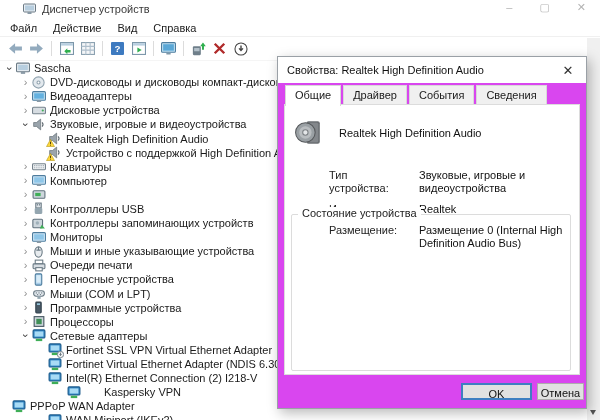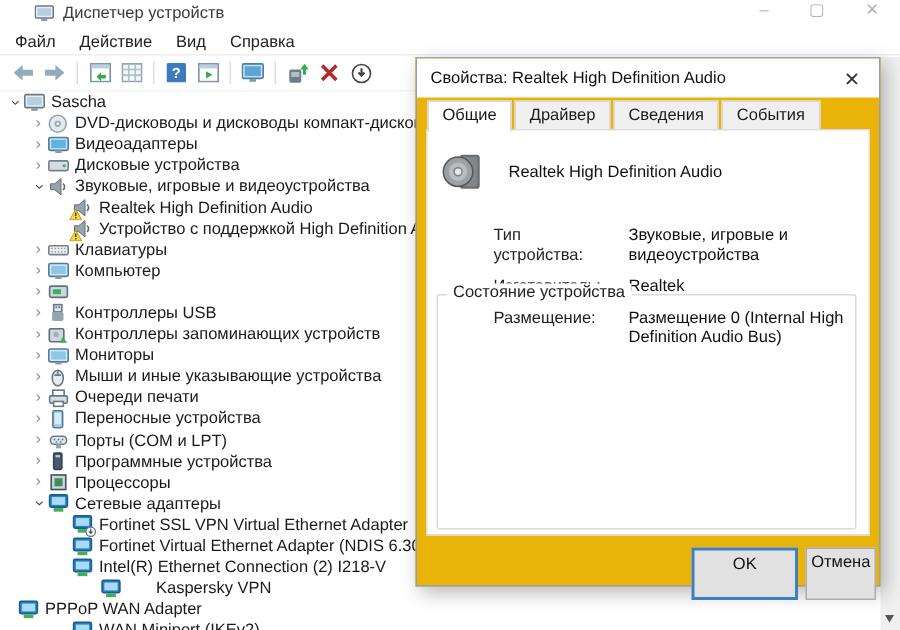--- a/index.html
+++ b/index.html
@@ -24,21 +24,21 @@
   .exp.expanded{transform:rotate(90deg);color:#404040}
   .t-ico{width:14px;min-width:14px;height:13px;margin:0 4px 0 1px;position:relative;display:inline-flex}
   .t-ico .ovl{position:absolute;left:-2px;bottom:-2px;display:inline-flex}
   .t-ico .ovl2{position:absolute;right:-2px;bottom:-2px;display:inline-flex}
   .t-label{color:#1a1a1a}
   
   .vscroll{position:absolute;right:0;top:38px;bottom:0;width:13px;background:#f0f0f0;z-index:1}
   .vs-down{position:absolute;bottom:5px;left:3px;width:0;height:0;
            border-left:3.5px solid transparent;border-right:3.5px solid transparent;border-top:5px solid #555}
   
-  .dialog{position:absolute;left:277px;top:38px;width:310px;height:353px;background:#eab308;
+  .dialog{position:absolute;left:277px;top:56px;width:310px;height:353px;background:#d946ef;
           border:1px solid #9aa0a6;box-shadow:3px 4px 12px rgba(0,0,0,.28);z-index:10;box-sizing:border-box}
   .dlg-title{height:26px;background:#fff;display:flex;align-items:center;padding-left:9px;color:#111}
   .dlg-close{position:absolute;top:0;right:0;width:36px;height:26px;display:flex;align-items:center;justify-content:center;
              color:#333;font-size:13px}
   .tabs{display:flex;padding-left:7px;position:relative;margin-top:2px}
   .tab{padding:3px 9px 3px;border:1px solid #d9d9d9;border-bottom:none;background:#f0f0f0;margin-right:2px;position:relative}
   .tab.active{background:#fff;z-index:3;padding-bottom:5px;margin-bottom:-2px}
   .panel{position:absolute;left:6px;right:6px;top:47px;height:271px;background:#fff;border:1px solid #dcdcdc;box-sizing:border-box}
   .dev-header{display:flex;align-items:center;gap:13px;margin:11px 0 0 8px}
   .dev-icon{width:33px;height:33px;display:inline-flex}
@@ -47,21 +47,21 @@
   .frow{display:grid;grid-template-columns:76px 1fr;column-gap:14px;margin-bottom:8px;line-height:13px}
   .flabel{color:#222}
   .fvalue{color:#111}
   .groupbox{position:absolute;left:6px;right:8px;top:109px;bottom:3px;border:1px solid #dcdcdc;border-radius:2px}
   .gb-label{position:absolute;top:-8px;left:6px;background:#fff;padding:0 4px;color:#222}
   .statusbox{position:absolute;left:6px;right:6px;top:8px;bottom:6px;background:#fff;border:1px solid #8a9095}
   .status-text{padding:2px 17px 2px 4px;line-height:14px;color:#111}
   .sb-scroll{position:absolute;top:1px;right:1px;bottom:1px;width:13px;background:#f3f3f3;border-left:1px solid #e3e3e3}
   .sb-up{width:0;height:0;margin:4px auto 0;
          border-left:3.5px solid transparent;border-right:3.5px solid transparent;border-bottom:5px solid #777}
-  .btn{position:absolute;top:326px;height:35px;background:#e1e1e1;border:1px solid #adadad;
+  .btn{position:absolute;top:326px;height:17px;background:#e1e1e1;border:1px solid #adadad;
        text-align:center;line-height:18px;box-sizing:border-box;color:#111}
   .btn-ok{left:183px;width:71px;border:2px solid #3e7fc1}
   .btn-cancel{left:259px;width:47px}
 </style>
 </head>
 <body>
 
 <div class="app">
 
   <div class="titlebar">
@@ -359,21 +359,21 @@
       </div>
       <div class="tree-row" style="padding-left: 20px;">
         <span class="exp">›</span>
         <span class="t-ico">
           <svg viewBox="0 0 13 12" width="14" height="13">
             <rect x="1.5" y="3.5" width="10" height="5" rx="2.4" fill="#e3e9ee" stroke="#6a7a84"></rect>
             <path d="M4 5.5h.01M6.5 5.5h.01M9 5.5h.01M5.2 7h.01M7.8 7h.01" stroke="#6a7a84" stroke-width="1.2" stroke-linecap="round"></path>
             <rect x="5" y="8.5" width="3" height="2.5" fill="#94a6b0"></rect>
           </svg>
         </span>
-        <span class="t-label">Порты (COM и LPT)</span>
+        <span class="t-label">Мыши (COM и LPT)</span>
       </div>
       <div class="tree-row" style="padding-left: 20px;">
         <span class="exp">›</span>
         <span class="t-ico">
           <svg viewBox="0 0 12 12" width="13" height="13">
             <rect x="3.5" y="1" width="5" height="10" rx="0.8" fill="#4a5a66" stroke="#32424e"></rect>
             <rect x="4.6" y="2.2" width="2.8" height="1.4" fill="#9fd0e8"></rect>
           </svg>
         </span>
         <span class="t-label">Программные устройства</span>
@@ -479,22 +479,22 @@
 
   <div class="dialog">
     <div class="dlg-title">
       <span>Свойства: Realtek High Definition Audio</span>
     </div>
     <div class="dlg-close">✕</div>
 
     <div class="tabs" id="tabs">
         <div class="tab active">Общие</div>
         <div class="tab">Драйвер</div>
+        <div class="tab">События</div>
         <div class="tab">Сведения</div>
-        <div class="tab">События</div>
       </div>
 
     <div class="panel">
       <div class="dev-header">
         <span class="dev-icon">
           <svg viewBox="0 0 32 32" width="33" height="33">
             <rect x="13" y="5" width="13" height="22" rx="2" fill="#6b6f73"></rect>
             <rect x="14.5" y="6.5" width="10" height="19" rx="1.5" fill="#83878b"></rect>
             <circle cx="12" cy="16" r="9.5" fill="#9aA0a4" stroke="#55585b"></circle>
             <circle cx="12" cy="16" r="6" fill="#b9bdc0"></circle>

